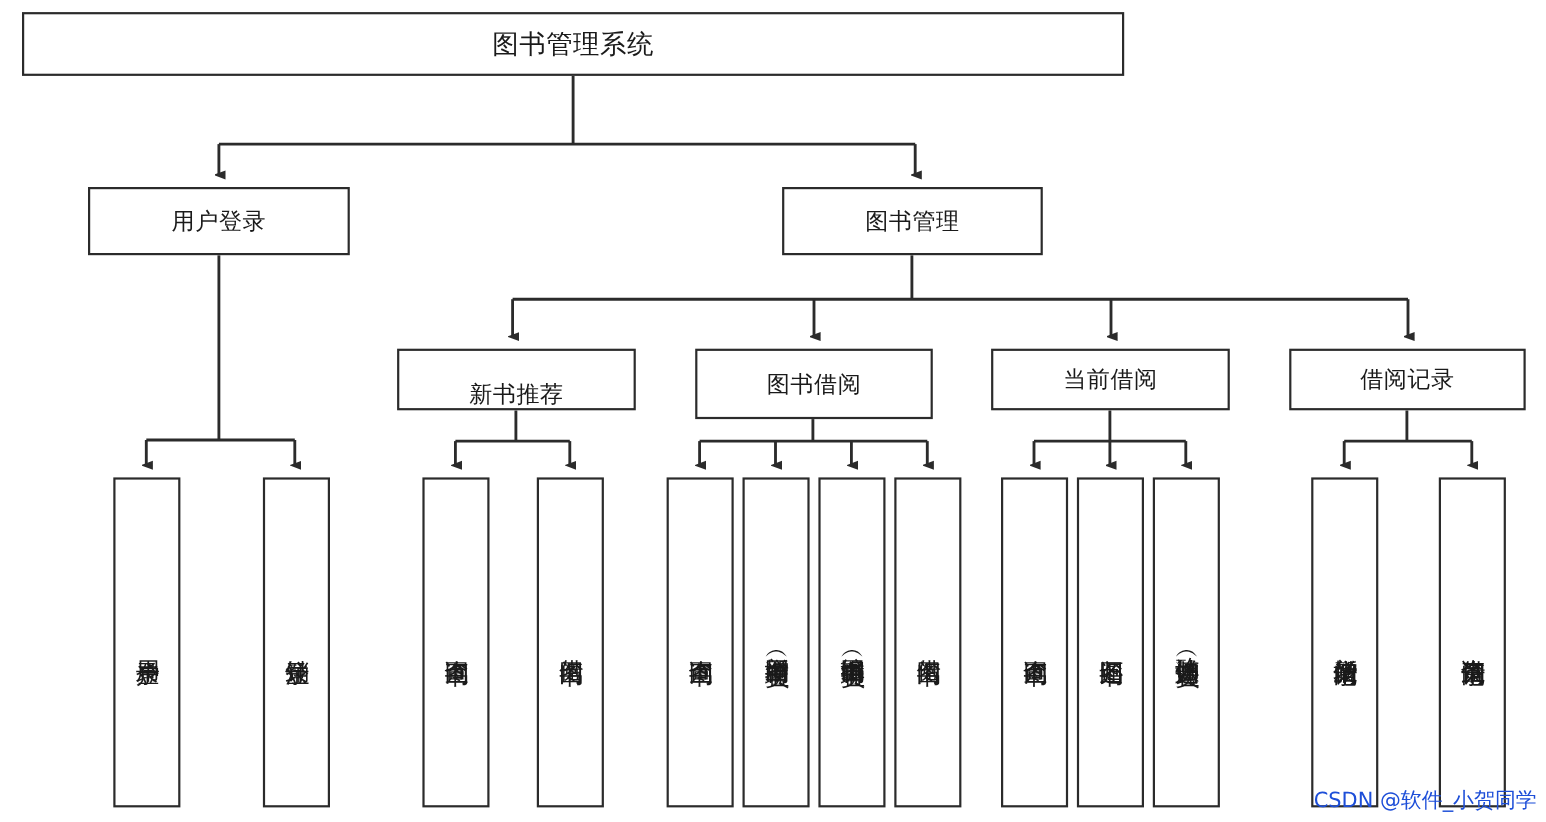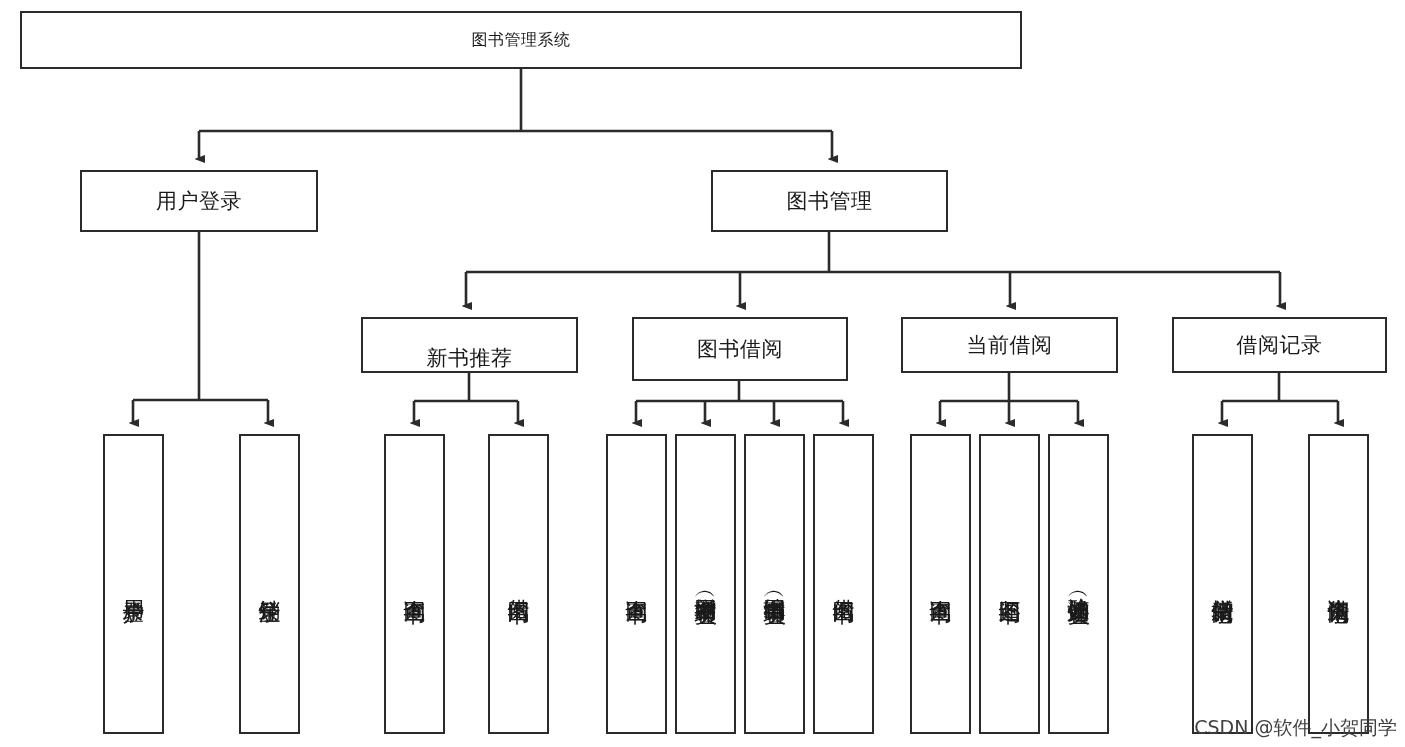--- a/index.html
+++ b/index.html
@@ -39,42 +39,42 @@
   .node .label {
     display: block;
     text-align: center;
     line-height: 1.18;
     letter-spacing: 0.5px;
   }
   .node-h .label {
     font-size: 21px;
   }
   .node-root .label {
-    font-size: 16px;
+    font-size: 24px;
   }
   .node-v {
     align-items: center;
     justify-content: center;
     padding: 6px 2px;
   }
   .node-v .label {
     writing-mode: vertical-rl;
     text-orientation: upright;
     font-size: 22px;
     line-height: 1.08;
     letter-spacing: 1px;
     white-space: nowrap;
     max-height: 100%;
   }
   .watermark {
     position: absolute;
     right: 8px;
     bottom: 6px;
     font-size: 19px;
-    color: #404040;
+    color: #1d4ed8;
     white-space: nowrap;
     user-select: none;
   }
 </style>
 </head>
 <body>
 
 <div id="diagram-root">
 
   <svg class="edges" viewBox="0 0 1405 747" xmlns="http://www.w3.org/2000/svg">

